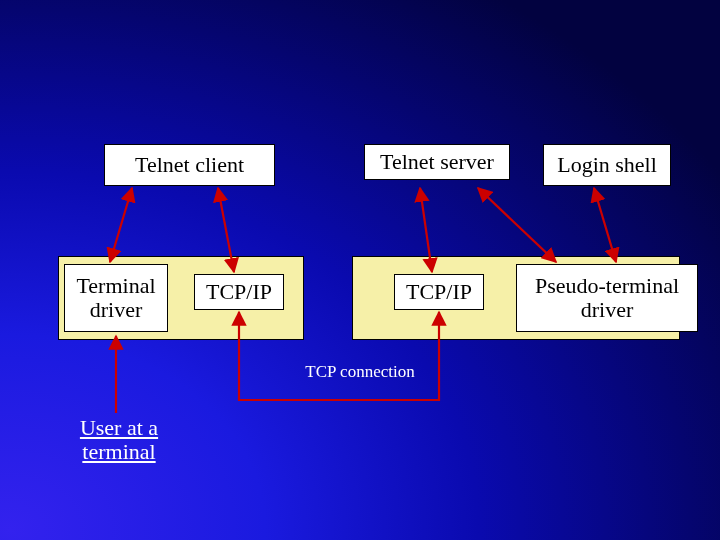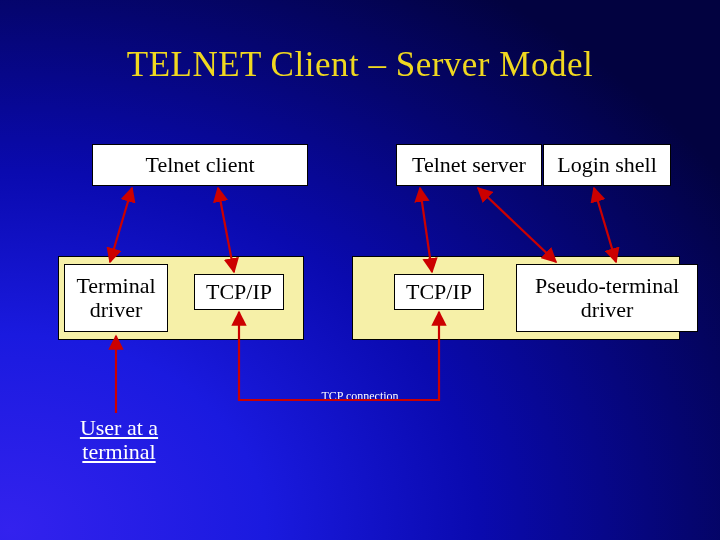--- a/index.html
+++ b/index.html
@@ -22,45 +22,44 @@
   .plain-label{
     position:absolute;color:#fff;text-align:center;line-height:1.1;
   }
   svg.arrows{position:absolute;left:0;top:0;width:720px;height:540px;pointer-events:none;}
 </style>
 </head>
 <body>
 
 <div class="slide">
 
-  <div class="title">TELNET Client – Server Model</div>
 
   <div class="kernel-box" style="left:58px;top:256px;width:246px;height:84px;"></div>
   <div class="kernel-box" style="left:352px;top:256px;width:328px;height:84px;"></div>
 
-  <div class="node" style="left:92px;top:144px;width:216px;height:42px;">Telnet client</div>
+  <div class="node" style="left:104px;top:144px;width:171px;height:42px;">Telnet client</div>
 
-  <div class="node" style="left:364px;top:144px;width:146px;height:42px;margin-left:32px;">Telnet server</div>
+  <div class="node" style="left:364px;top:144px;width:146px;height:36px;">Telnet server</div>
 
   <div class="node" style="left:543px;top:144px;width:128px;height:42px;">Login shell</div>
 
   <div class="node" style="left:64px;top:264px;width:104px;height:68px;white-space:pre-line;">Terminal
 driver</div>
 
   <div class="node" style="left:194px;top:274px;width:90px;height:36px;">TCP/IP</div>
 
   <div class="node" style="left:394px;top:274px;width:90px;height:36px;">TCP/IP</div>
 
   <div class="node" style="left:516px;top:264px;width:182px;height:68px;white-space:pre-line;">Pseudo-terminal
 driver</div>
 
   <div class="plain-label" style="left:64px;top:416px;width:110px;font-size:22px;white-space:pre-line;text-decoration:underline;">User at a
 terminal</div>
 
-  <div class="plain-label" style="left:290px;top:390px;width:140px;font-size:12px;">TCP connection</div>
+  <div class="plain-label" style="left:290px;top:363px;width:140px;font-size:17px;">TCP connection</div>
 
   <svg class="arrows" viewBox="0 0 720 540">
     <defs>
       <marker id="ah" viewBox="0 0 10 10" refX="9" refY="5" markerWidth="7" markerHeight="7" orient="auto-start-reverse">
         <path d="M0,0 L10,5 L0,10 z" fill="#cc0000"></path>
       </marker>
     </defs>
     <g stroke="#cc0000" stroke-width="2.2" fill="none">
 
       <line x1="132" y1="188" x2="110" y2="262" marker-start="url(#ah)" marker-end="url(#ah)"></line>

